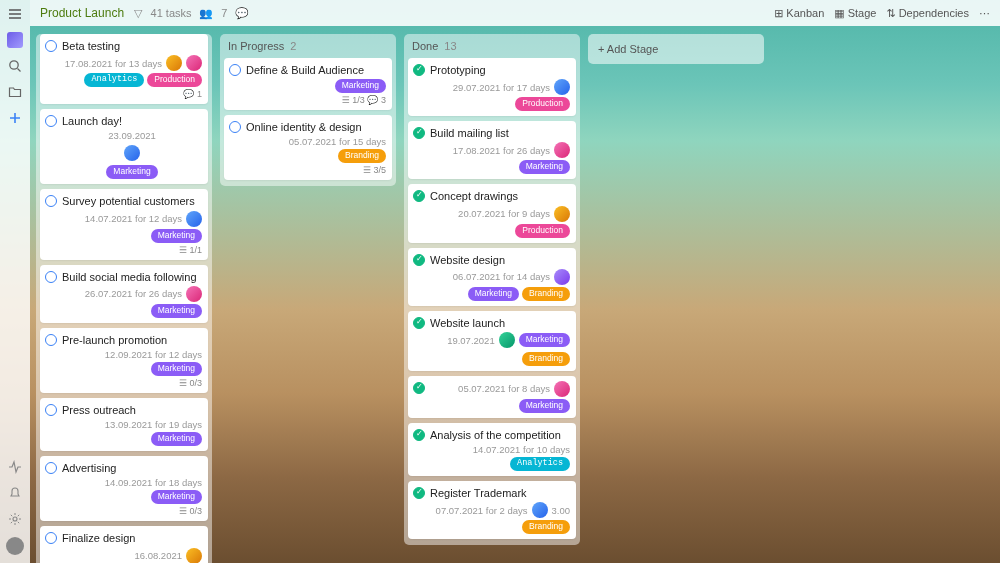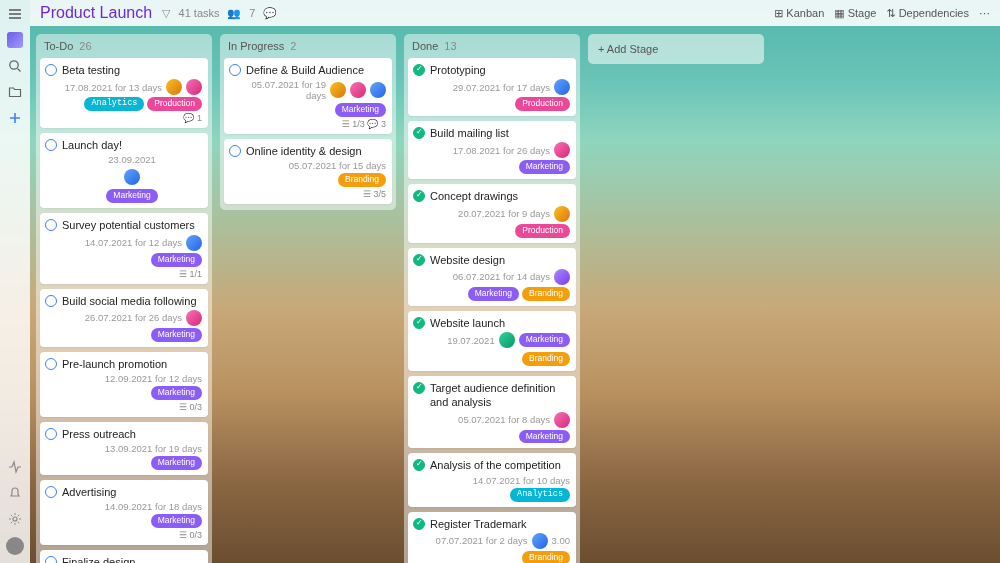--- a/index.html
+++ b/index.html
@@ -31,21 +31,21 @@
 
 .header {
   position: absolute;
   left: 30px; top: 0; right: 0;
   height: 26px;
   background: rgba(255,255,255,0.88);
   display: flex; align-items: center;
   padding: 0 10px;
   gap: 10px;
 }
-.header h1 { font-size: 16px; font-weight: 500; color:#6d28d9; }
+.header h1 { font-size: 12px; font-weight: 500; color:#4d7c0f; }
 .header .meta { display:flex; align-items:center; gap:8px; color:#888; font-size:11px;}
 .header .right { margin-left:auto; display:flex; gap:10px; align-items:center; color:#555; font-size:11px;}
 .header .right span { cursor:pointer; display:flex; align-items:center; gap:3px;}
 
 .board {
   position: absolute;
   left: 30px; top: 26px; right: 0; bottom: 0;
   display: flex;
   gap: 8px;
   padding: 8px 6px;
@@ -191,24 +191,20 @@
   <div class="right">
     <span>⊞ <span>Kanban</span></span>
     <span>▦ <span>Stage</span></span>
     <span>⇅ <span>Dependencies</span></span>
     <span>⋯</span>
   </div>
 </div>
 
 <div class="board" id="board">
     <div class="col">
-      <div class="col-head">
-        <span>To-Do</span> 
-        <span class="count">26</span>
-      </div>
       <div class="cards">
         <div class="card">
           <span class="ring"></span>
           <div class="title">Beta testing</div>
           <div class="dates">17.08.2021 for 13 days<span class="av a1"></span><span class="av a2"></span></div>
           <div class="row">
             <span class="tag analytics">Analytics</span>
             <span class="tag production">Production</span>
           </div>
           <div class="sub">
@@ -285,21 +281,20 @@
     </div>
     <div class="col">
       <div class="col-head">
         <span>In Progress</span> 
         <span class="count">2</span>
       </div>
       <div class="cards">
         <div class="card">
           <span class="ring"></span>
           <div class="title">Define &amp; Build Audience</div>
-          <div class="dates">05.07.2021 for 19 days<span class="av a1"></span><span class="av a2"></span><span class="av a3"></span></div>
           <div class="row">
             <span class="tag marketing">Marketing</span>
           </div>
           <div class="sub">
             <span class="g">☰ 1/3  💬 3</span>
           </div>
         </div>
         <div class="card">
           <span class="ring"></span>
           <div class="title">Online identity &amp; design</div>
@@ -357,21 +352,20 @@
           <div class="title">Website launch</div>
           <div class="row" style="justify-content:flex-end;gap:4px;">
             <span style="font-size:9.5px;color:#999;">19.07.2021</span>
             <span class="av a4"></span>
             <span class="tag marketing">Marketing</span>
             <span class="tag branding">Branding</span>
           </div>
         </div>
         <div class="card">
           <span class="ring done"></span>
-          <div class="title">Target audience definition and analysis</div>
           <div class="dates">05.07.2021 for 8 days<span class="av a2"></span></div>
           <div class="row">
             <span class="tag marketing">Marketing</span>
           </div>
         </div>
         <div class="card">
           <span class="ring done"></span>
           <div class="title">Analysis of the competition</div>
           <div class="dates">14.07.2021 for 10 days</div>
           <div class="row">

